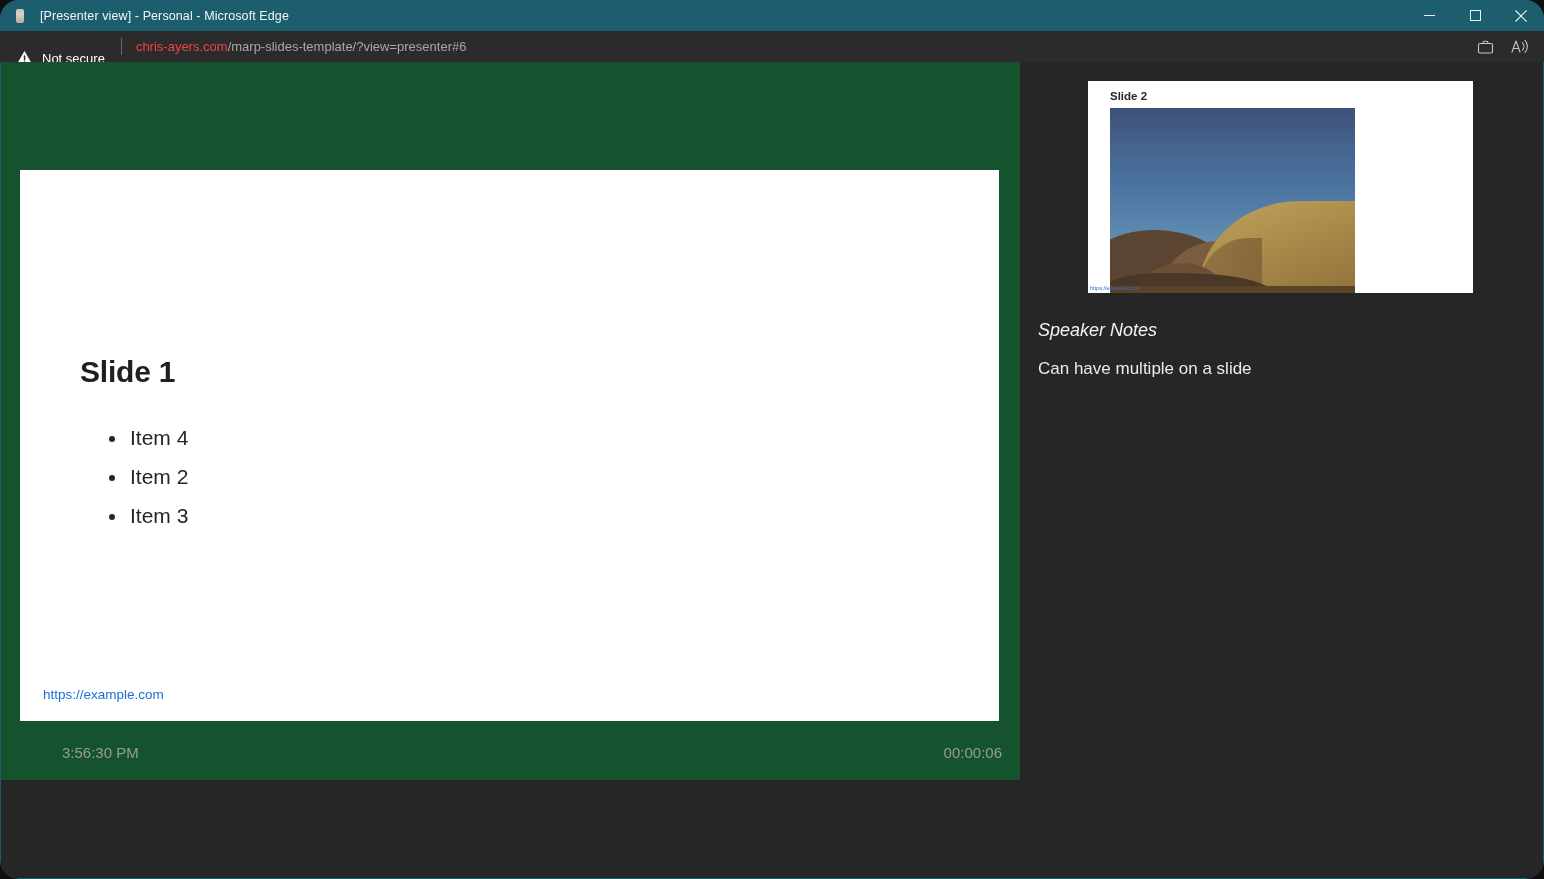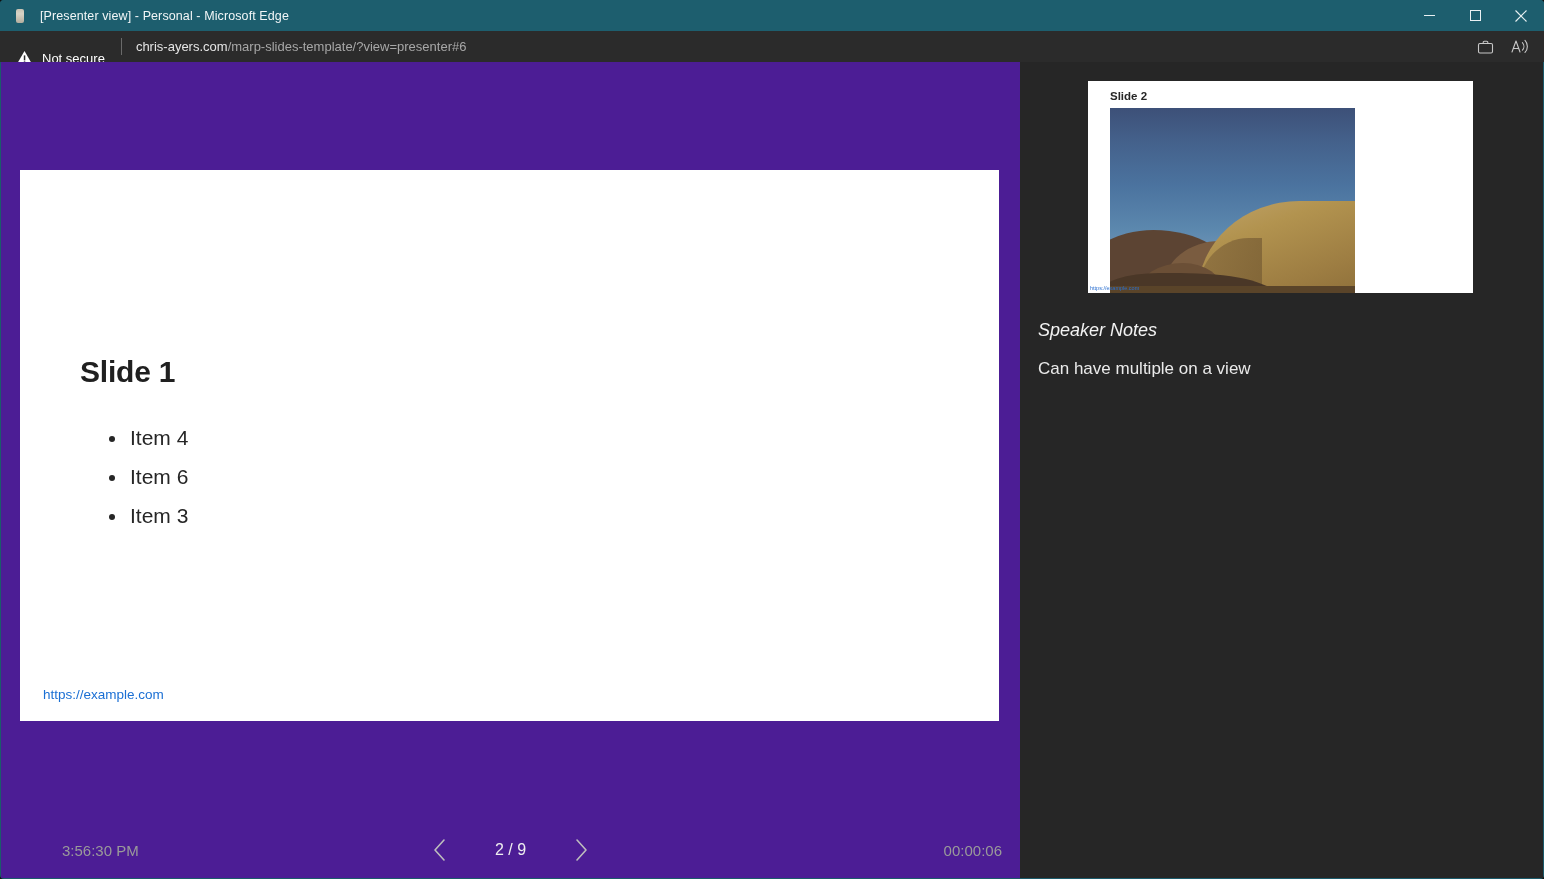--- a/index.html
+++ b/index.html
@@ -11,21 +11,21 @@
     background: #0f0f0f;
     font-family: "Liberation Sans", sans-serif;
   }
 
   
   #window {
     position: relative;
     width: 1544px;
     height: 879px;
     background: #1b5b6b;
-    border-radius: 4px;
+    border-radius: 19px;
     overflow: hidden;
   }
 
   
   #titlebar {
     position: absolute;
     left: 0; top: 0;
     width: 1544px;
     height: 31px;
     background: #1d5e6e;
@@ -90,21 +90,21 @@
   #addr-sep {
     width: 1px;
     height: 17px;
     background: #6a6a6a;
     margin: 0 14px 0 16px;
   }
   #url-wrap {
     font-size: 13px;
     white-space: nowrap;
   }
-  #url-host { color: #e5e5e5; margin-top: 16px; }
+  #url-host { color: #ef4444; margin-top: 16px; }
   #url-path { color: #a7a7a7; }
   #addr-right {
     position: absolute;
     right: 8px; top: 0;
     height: 31px;
     display: flex;
     align-items: center;
   }
   .addr-icon {
     width: 34px; height: 31px;
@@ -119,22 +119,22 @@
     width: 1542px;
     height: 816px;
     background: #262626;
   }
 
   
   #slide-pane {
     position: absolute;
     left: 0; top: 0;
     width: 1019px;
-    height: 816px;
-    background: #4c1d95;
+    height: 718px;
+    background: #14532d;
   }
 
   #current-slide {
     position: absolute;
     left: 19px;
     top: 108px;
     width: 979px;
     height: 551px;
     background: #ffffff;
     overflow: hidden;
@@ -428,42 +428,29 @@
   </div>
 
   <div id="page">
 
     <div id="slide-pane">
 
       <div id="current-slide">
         <div id="slide-title">Slide 1</div>
         <ul id="slide-list">
           <li>Item 4</li>
-          <li>Item 6</li>
+          <li>Item 2</li>
           <li>Item 3</li>
         </ul>
         <a id="slide-link" href="#">https://example.com</a>
       </div>
 
       <div id="controlbar">
         <div id="clock">3:56:30 PM</div>
 
-        <div id="nav">
-          <div class="nav-arrow">
-            <svg width="15" height="24" viewBox="0 0 15 24">
-                <polyline points="12,2 3,12 12,22" fill="none" stroke="currentColor" stroke-width="1.6" stroke-linecap="round" stroke-linejoin="round"></polyline>
-              </svg>
-          </div>
-          <div id="page-indicator">2 / 9</div>
-          <div class="nav-arrow">
-            <svg width="15" height="24" viewBox="0 0 15 24">
-                <polyline points="3,2 12,12 3,22" fill="none" stroke="currentColor" stroke-width="1.6" stroke-linecap="round" stroke-linejoin="round"></polyline>
-              </svg>
-          </div>
-        </div>
 
         <div id="timer">00:00:06</div>
       </div>
     </div>
 
     <div id="notes-pane">
 
       <div id="next-thumb">
         <div id="thumb-title">Slide 2</div>
         <div id="thumb-image">
@@ -474,17 +461,17 @@
           <div class="hill hill-main"></div>
           <div class="hill hill-main-shade"></div>
           <div class="hill hill-valley"></div>
           <div class="hill hill-front"></div>
           <div class="hill hill-base"></div>
         </div>
         <a id="thumb-link" href="#">https://example.com</a>
       </div>
 
       <div id="notes-heading">Speaker Notes</div>
-      <div id="notes-body">Can have multiple on a view</div>
+      <div id="notes-body">Can have multiple on a slide</div>
     </div>
 
   </div>
 </div>
 
 </body></html>

